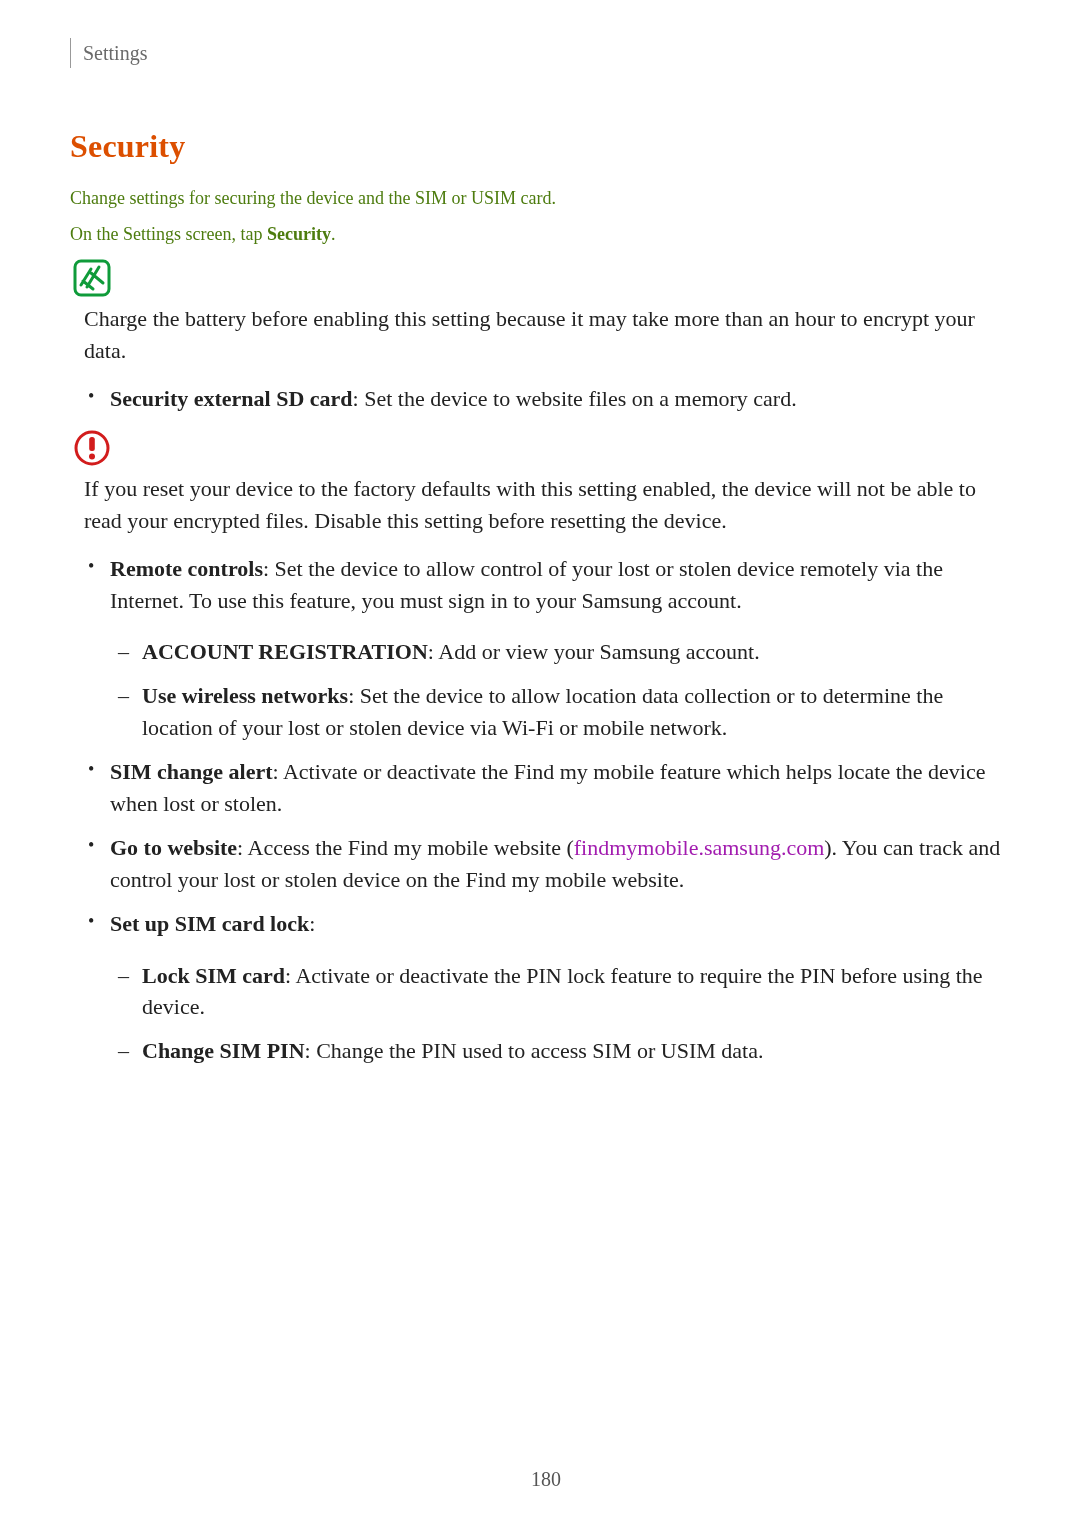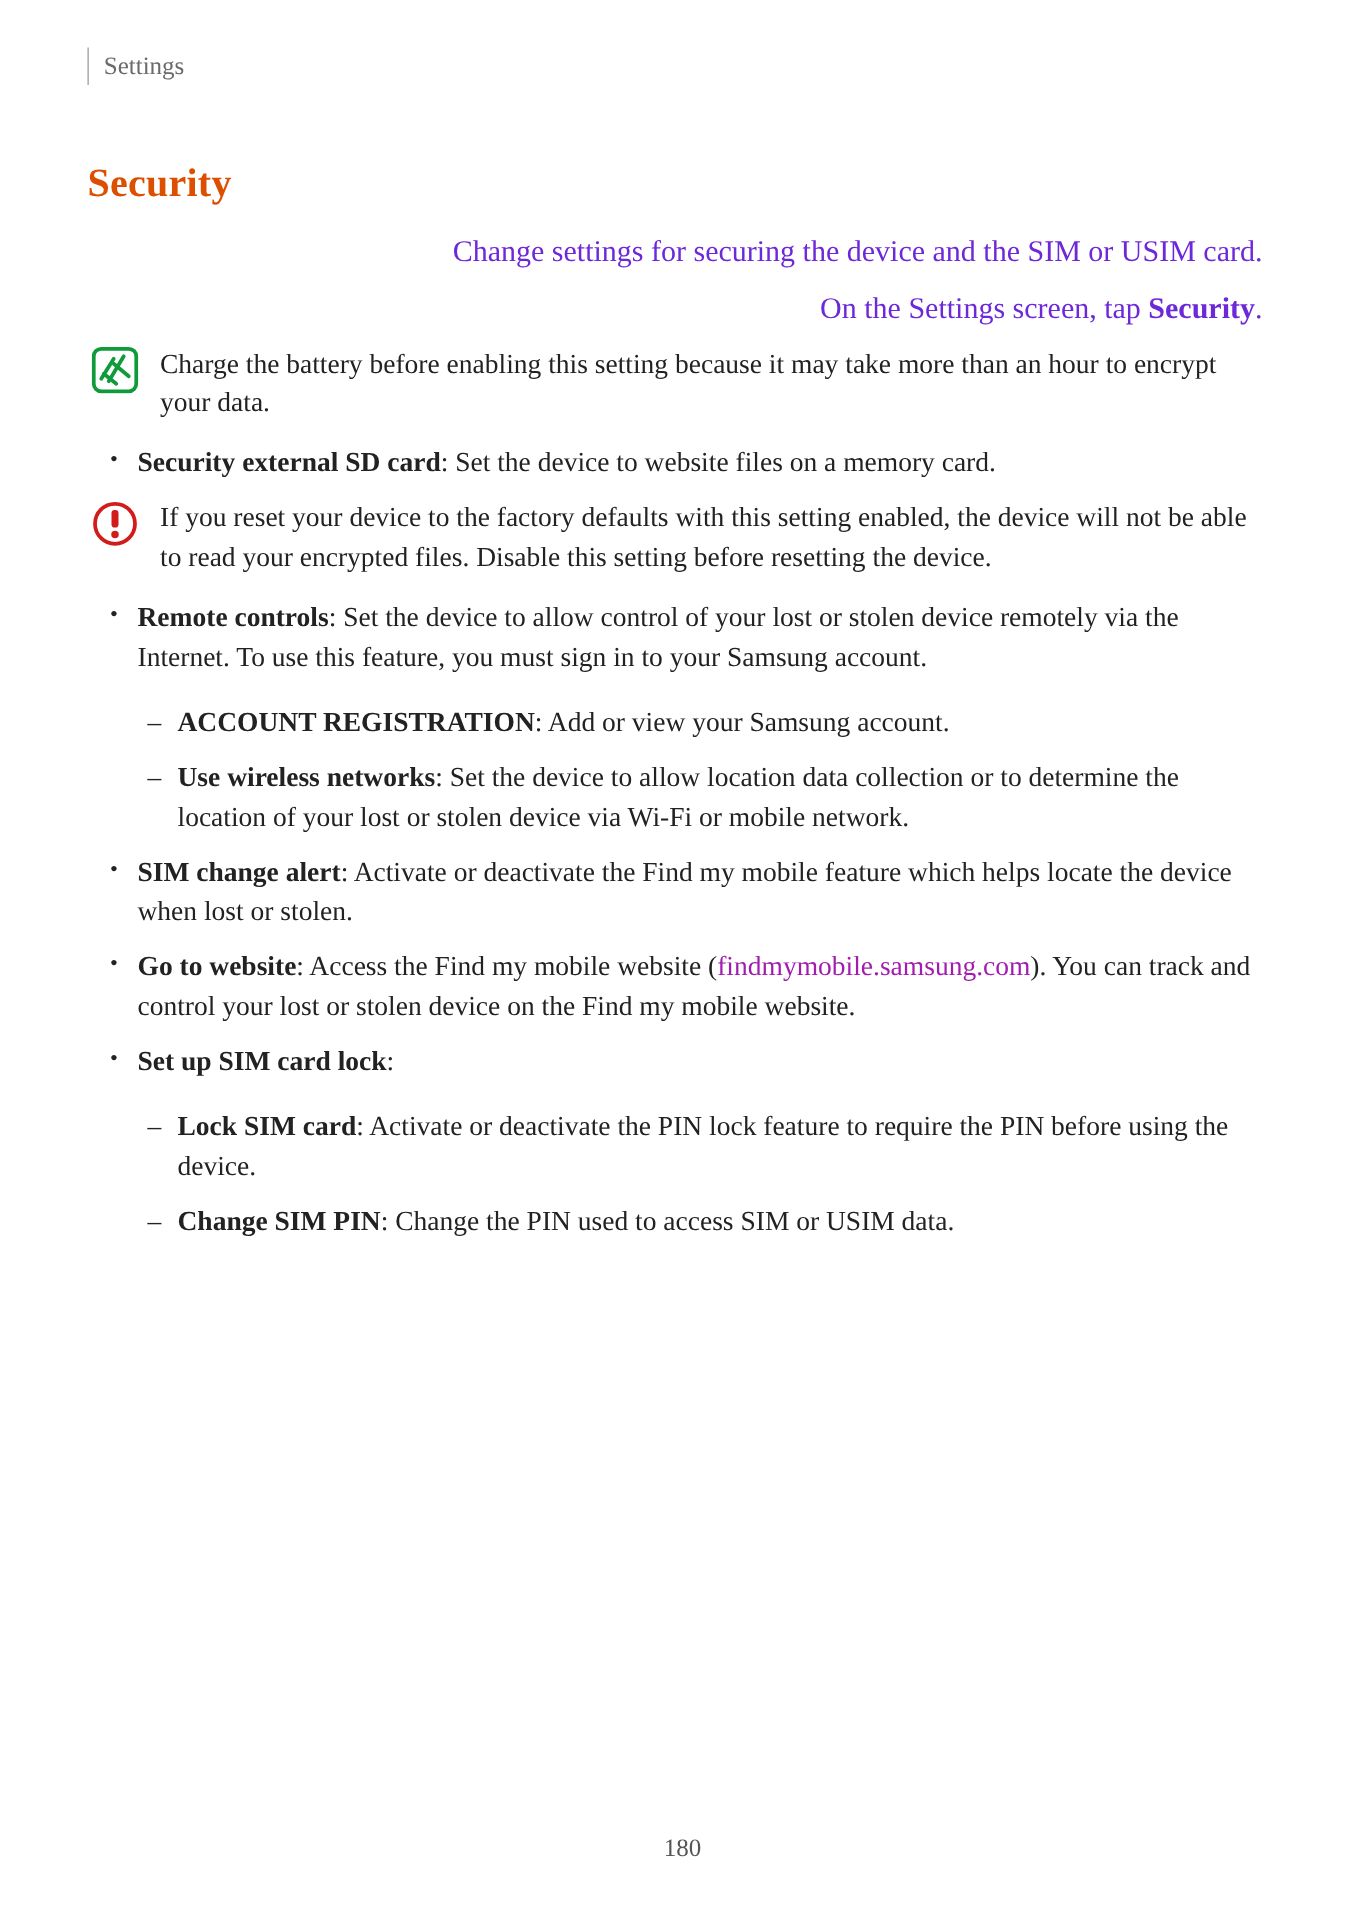--- a/index.html
+++ b/index.html
@@ -32,25 +32,24 @@
     color: #6a6a6a;
   }
   h2.section-title {
     color: #dc4f00;
     font-size: 32px;
     font-weight: 700;
     margin: 0 0 20px 0;
     letter-spacing: 0.2px;
   }
   p.body {
-    font-size: 24px;
+    font-size: 18px;
     line-height: 1.45;
     margin: 0 0 10px 0;
-    color: #6d28d9;
-    text-align: right;
+    color: #4d7c0f;
   }
   .bold { font-weight: 700; }
   ul.bullets, ul.dashes {
     list-style: none;
     margin: 10px 0 0 0;
     padding: 0;
   }
   ul.bullets > li {
     position: relative;
     padding-left: 40px;
@@ -80,20 +79,21 @@
     content: "–";
     position: absolute;
     left: 8px;
     top: 0;
     color: #222;
   }
   .callout {
     display: flex;
     align-items: flex-start;
     margin: 8px 0 16px 0;
+    flex-direction: column;
   }
   .callout .icon {
     width: 44px;
     flex: 0 0 44px;
     display: flex;
     justify-content: center;
     padding-top: 2px;
   }
   .callout .callout-text {
     font-size: 22px;

